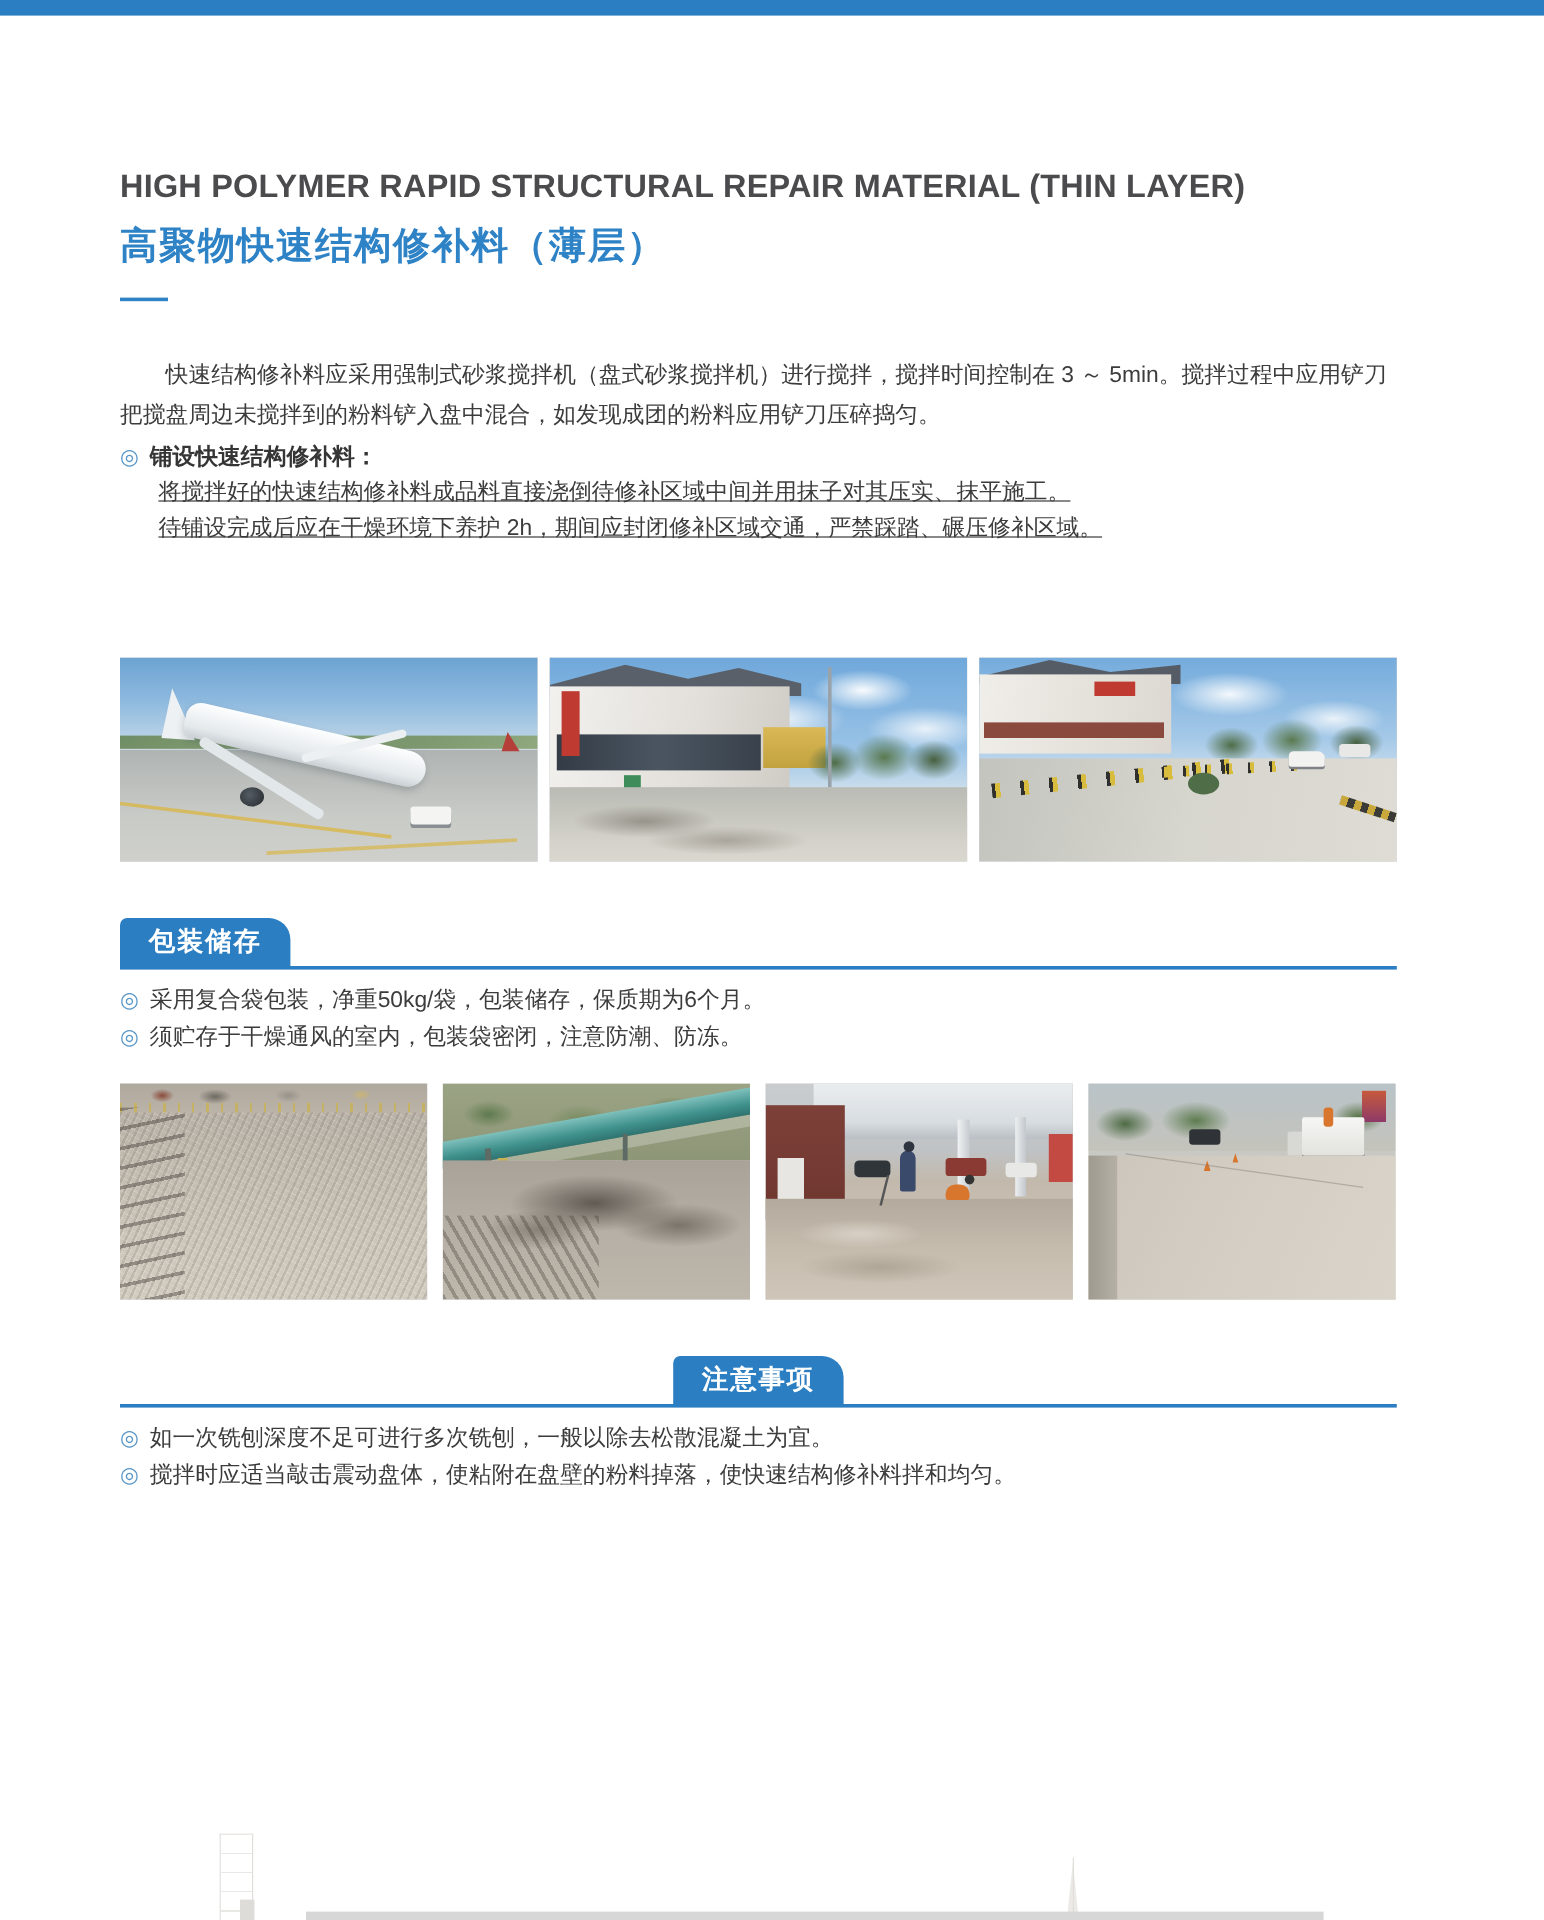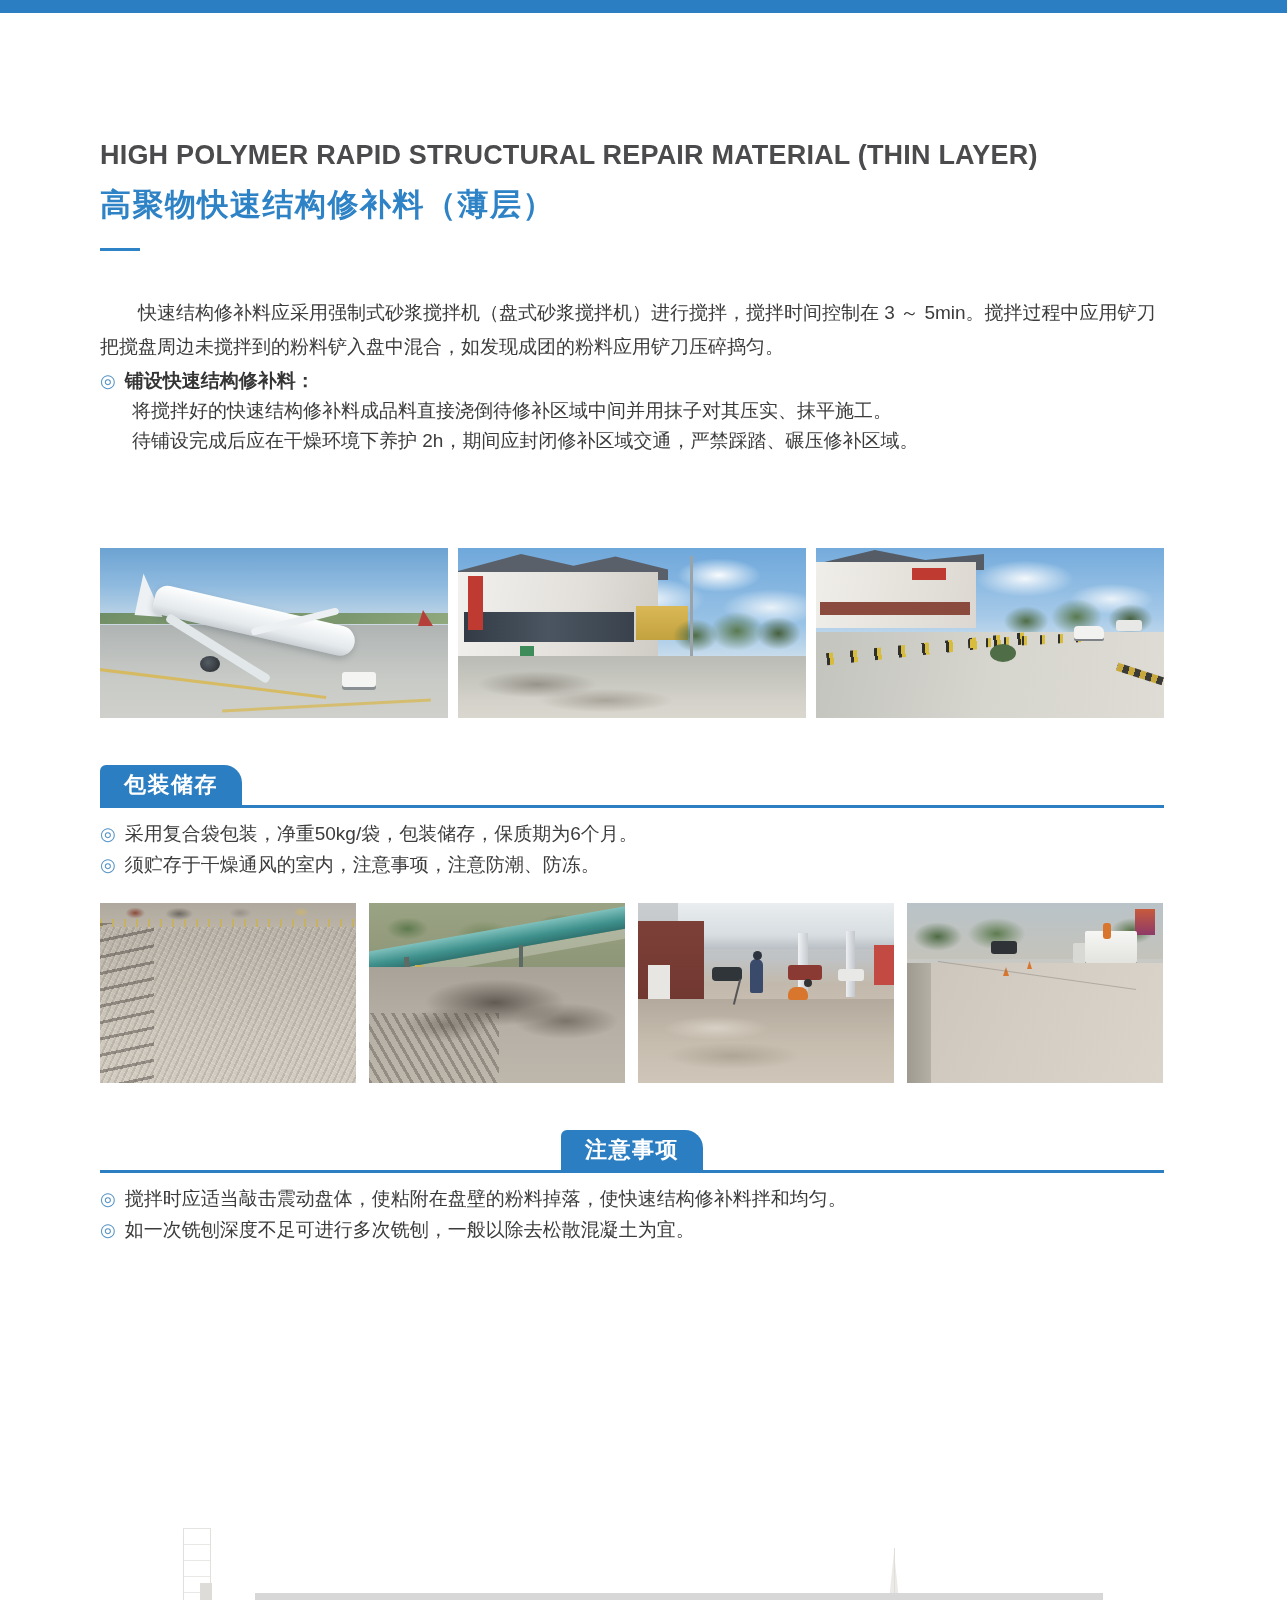--- a/index.html
+++ b/index.html
@@ -14,21 +14,21 @@
   .title-zh { margin-top:13px; font-size:31px; font-weight:700; color:#2E82C6; letter-spacing:1.5px; }
   .title-rule { margin-top:22px; width:40px; height:3px; background:#2E82C6; }
 
   
   .intro { position:absolute; left:100px; top:296px; width:1068px; font-size:19px;
            line-height:34px; text-indent:2em; color:#3C3C3C; }
   .process { position:absolute; left:100px; top:366px; width:1068px; font-size:19px; }
   .b-line { height:30px; line-height:30px; }
   .bullet { color:#5795C6; margin-right:9px; font-size:18px; }
   .b-label { font-weight:700; color:#353535; }
-  .b-desc { height:30px; line-height:30px; padding-left:32px; }
+  .b-desc { height:30px; line-height:30px; padding-left:32px;text-decoration:underline; }
 
   
   .section-hdr { position:absolute; left:100px; width:1064px; border-bottom:3px solid #2B7EC1; }
   .hdr-pack { top:765px; } .hdr-notes { top:1130px;text-align:center; }
   .tab { display:inline-block; height:40px; line-height:40px; padding:0 24px; background:#2B7EC1;
          color:#fff; font-size:22px; font-weight:700; letter-spacing:1.5px; border-radius:6px 18px 0 0; }
   .sec-items { position:absolute; left:100px; width:1068px; font-size:19px; }
   .items-pack { top:818px; } .items-notes { top:1183px; }
   .sec-item { height:31px; line-height:31px; }
 
@@ -266,21 +266,21 @@
   </div>
 
   <div class="section-hdr hdr-pack">
     <span class="tab">包装储存</span>
   </div>
   <div class="sec-items items-pack">
     <div class="sec-item">
       <span class="bullet">◎</span><span>采用复合袋包装，净重50kg/袋，包装储存，保质期为6个月。</span>
     </div>
     <div class="sec-item">
-      <span class="bullet">◎</span><span>须贮存于干燥通风的室内，注意事项，注意防潮、防冻。</span>
+      <span class="bullet">◎</span><span>须贮存于干燥通风的室内，包装袋密闭，注意防潮、防冻。</span>
     </div>
   </div>
 
   <div class="row row2">
     <div class="photo">
       <div class="p4-base"></div>
       <div class="p4-top"></div>
       <div class="p4-trucks"></div>
       <div class="p4-fence"></div>
       <div class="p4-tex"></div>
@@ -328,24 +328,24 @@
       <div class="p7-cone2"></div>
       <div class="p7-seam"></div>
     </div>
   </div>
 
   <div class="section-hdr hdr-notes">
     <span class="tab">注意事项</span>
   </div>
   <div class="sec-items items-notes">
     <div class="sec-item">
+      <span class="bullet">◎</span><span>如一次铣刨深度不足可进行多次铣刨，一般以除去松散混凝土为宜。</span>
+    </div>
+    <div class="sec-item">
       <span class="bullet">◎</span><span>搅拌时应适当敲击震动盘体，使粘附在盘壁的粉料掉落，使快速结构修补料拌和均匀。</span>
-    </div>
-    <div class="sec-item">
-      <span class="bullet">◎</span><span>如一次铣刨深度不足可进行多次铣刨，一般以除去松散混凝土为宜。</span>
     </div>
   </div>
 
   <div class="wm-tower"></div>
   <div class="wm-frag"></div>
   <div class="wm-spire"></div>
   <div class="wm-spireline"></div>
   <div class="wm-deck"></div>
 
 </div>

